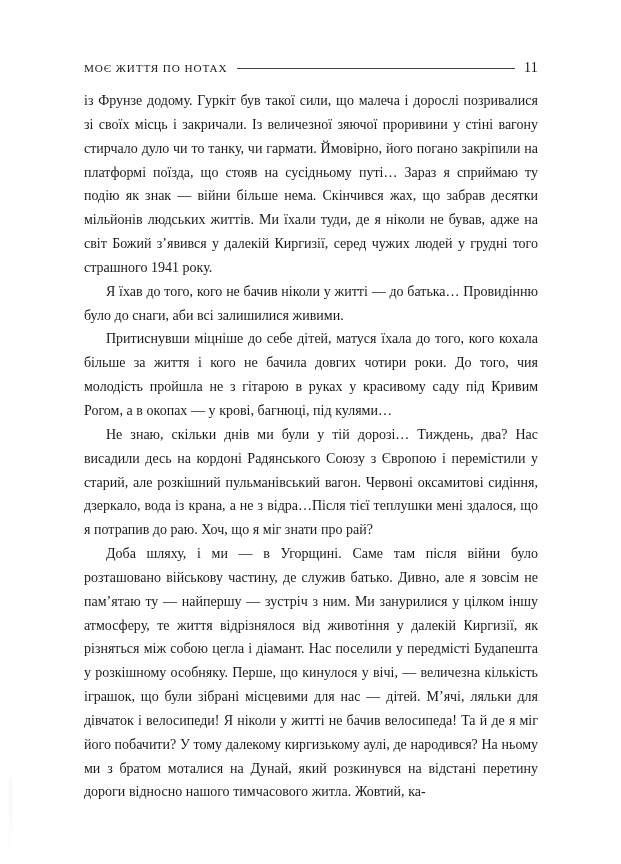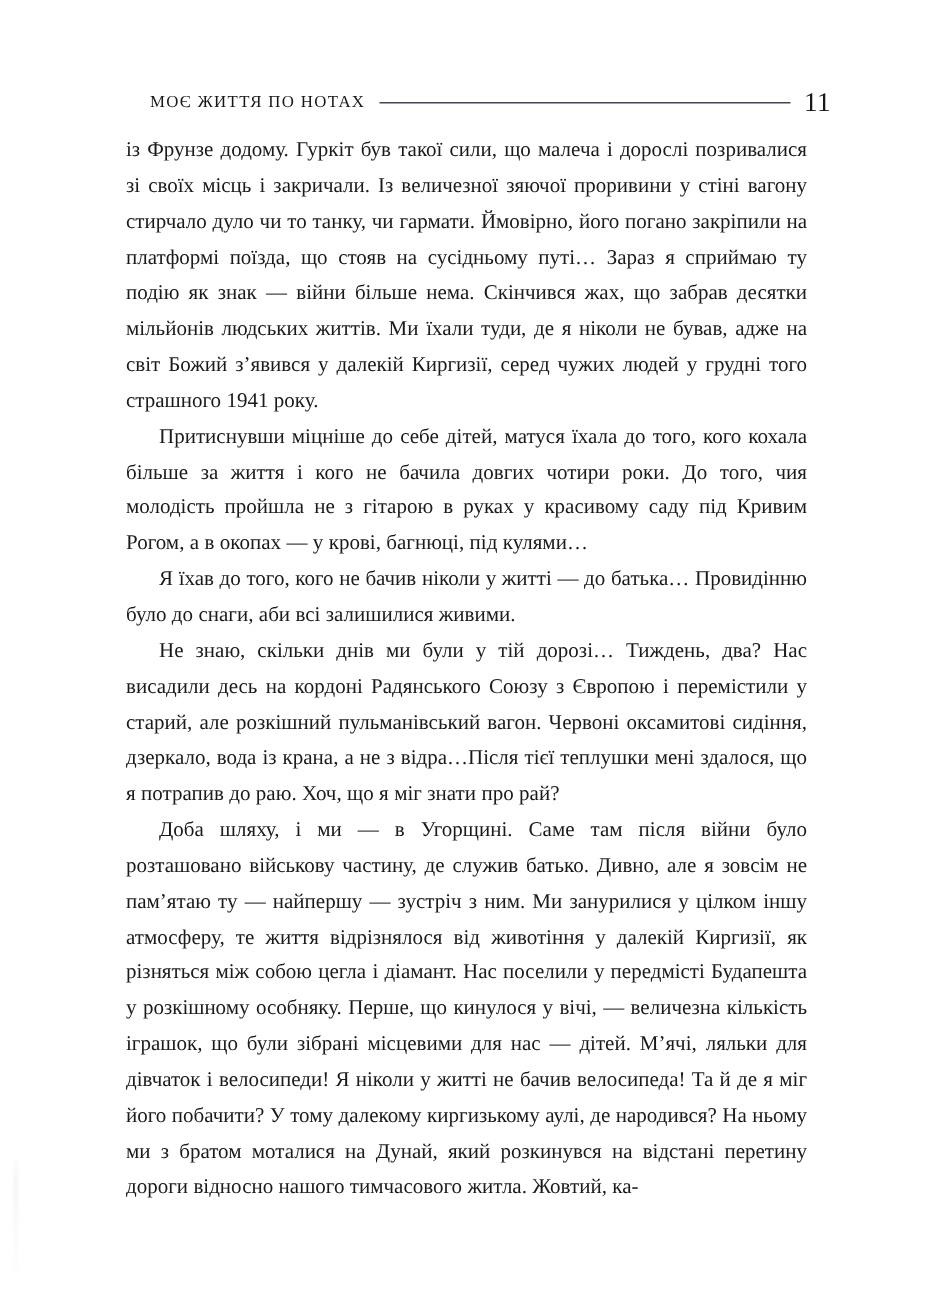--- a/index.html
+++ b/index.html
@@ -32,42 +32,42 @@
     background: linear-gradient(to bottom,
         rgba(0,0,0,0.00) 0%,
         rgba(0,0,0,0.045) 20%,
         rgba(0,0,0,0.02) 60%,
         rgba(0,0,0,0.00) 100%);
     filter: blur(1px);
   }
 
   .running-head {
     position: absolute;
-    left: 100px;
+    left: 84px;
     top: 60px;
     width: 454px;
     display: flex;
     align-items: center;
     gap: 9px;
     height: 16px;
   }
   .running-head-title {
     font-size: 11.2px;
     letter-spacing: 0.9px;
     color: #16181c;
     white-space: nowrap;
     font-weight: 400;
   }
   .running-head-rule {
     flex: 1 1 auto;
     height: 1px;
     background: #43464c;
   }
   .running-head-folio {
-    font-size: 18px;
+    font-size: 14px;
     color: #16181c;
     white-space: nowrap;
     letter-spacing: 0.3px;
   }
 
   .textblock {
     position: absolute;
     left: 84px;
     top: 89px;
     width: 454px;
@@ -95,19 +95,19 @@
   <div class="scan-artifact"></div>
 
   <div class="running-head">
     <span class="running-head-title">МОЄ ЖИТТЯ ПО НОТАХ</span>
     <span class="running-head-rule"></span>
     <span class="running-head-folio">11</span>
   </div>
 
   <div class="textblock">
     <p class="para continued">із Фрунзе додому. Гуркіт був такої сили, що малеча і дорослі позривалися зі своїх місць і закричали. Із величезної зяючої проривини у стіні вагону стирчало дуло чи то танку, чи гармати. Ймовірно, його погано закріпили на платформі поїзда, що стояв на сусідньому путі… Зараз я сприймаю ту подію як знак — війни більше нема. Скінчився жах, що забрав десятки мільйонів людських життів. Ми їхали туди, де я ніколи не бував, адже на світ Божий з’явився у далекій Киргизії, серед чужих людей у грудні того страшного 1941 року.</p>
+    <p class="para">Я їхав до того, кого не бачив ніколи у житті — до батька… Провидінню було до снаги, аби всі залишилися живими.</p>
     <p class="para">Притиснувши міцніше до себе дітей, матуся їхала до того, кого кохала більше за життя і кого не бачила довгих чотири роки. До того, чия молодість пройшла не з гітарою в руках у красивому саду під Кривим Рогом, а в окопах — у крові, багнюці, під кулями…</p>
-    <p class="para">Я їхав до того, кого не бачив ніколи у житті — до батька… Провидінню було до снаги, аби всі залишилися живими.</p>
     <p class="para">Не знаю, скільки днів ми були у тій дорозі… Тиждень, два? Нас висадили десь на кордоні Радянського Союзу з Європою і перемістили у старий, але розкішний пульманівський вагон. Червоні оксамитові сидіння, дзеркало, вода із крана, а не з відра…Після тієї теплушки мені здалося, що я потрапив до раю. Хоч, що я міг знати про рай?</p>
     <p class="para">Доба шляху, і ми — в Угорщині. Саме там після війни було розташовано військову частину, де служив батько. Дивно, але я зовсім не пам’ятаю ту — найпершу — зустріч з ним. Ми занурилися у цілком іншу атмосферу, те життя відрізнялося від животіння у далекій Киргизії, як різняться між собою цегла і діамант. Нас поселили у передмісті Будапешта у розкішному особняку. Перше, що кинулося у вічі, — величезна кількість іграшок, що були зібрані місцевими для нас — дітей. М’ячі, ляльки для дівчаток і велосипеди! Я ніколи у житті не бачив велосипеда! Та й де я міг його побачити? У тому далекому киргизькому аулі, де народився? На ньому ми з братом моталися на Дунай, який розкинувся на відстані перетину дороги відносно нашого тимчасового житла. Жовтий, ка-</p>
   </div>
 
 </div>
 
 </body></html>

